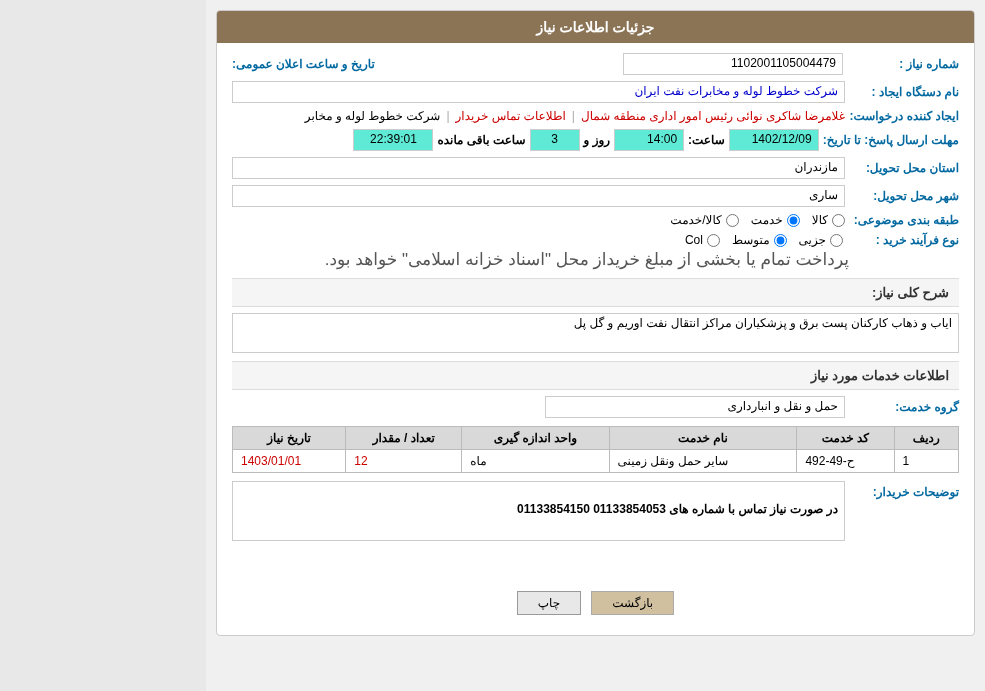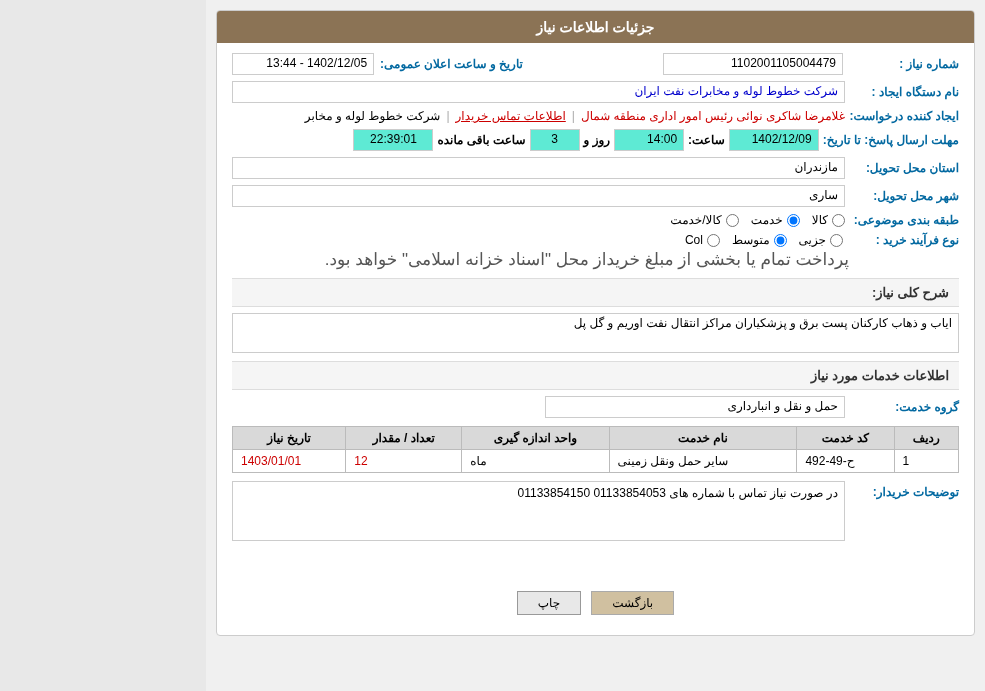--- a/index.html
+++ b/index.html
@@ -101,23 +101,24 @@
       padding: 4px 8px;
       text-align: left;
     }
     table.services-table td.red-text {
       color: #cc0000;
     }
     .buyer-notes {
       border: 1px solid #ccc;
       background: #fff;
       min-height: 60px;
-      padding: 4px 6px;
+      padding: 20px 6px;
       text-align: right;
       direction: rtl;
+      font-weight: bold;
     }
     .bottom-buttons {
       display: flex;
       justify-content: center;
       gap: 10px;
       margin-top: 10px;
       margin-bottom: 10px;
     }
     .btn {
       padding: 4px 20px;
@@ -157,34 +158,33 @@
 <div class="page-wrapper">
   <div class="main-card relative">
     <div class="card-header">جزئیات اطلاعات نیاز</div>
     <div class="card-body">
 
       <div class="info-row" style="align-items:center; gap:6px;">
         <span class="label">شماره نیاز :</span>
         <div class="value-box" style="max-width:220px; min-width:180px;">1102001105004479</div>
         <span class="flex-spacer"></span>
         <span class="label" style="min-width:auto;">تاریخ و ساعت اعلان عمومی:</span>
-        <div class="value-box" style="max-width:180px;">1402/12/05 - 13:44</div>
       </div>
 
       <div class="info-row">
         <span class="label">نام دستگاه ایجاد :</span>
         <div class="value-box blue-text">شرکت خطوط لوله و مخابرات نفت ایران</div>
       </div>
 
       <div class="info-row">
         <span class="label">ایجاد کننده درخواست:</span>
         <div style="flex:1; display:flex; align-items:center; gap:6px;">
           <span style="color:#cc0000;">غلامرضا شاکری نوائی رئیس امور اداری منطقه شمال</span>
           <span style="color:#aaa;">|</span>
-          <span style="color:#cc0000; text-decoration:underline; cursor:pointer;text-align:center;">اطلاعات تماس خریدار</span>
+          <span style="color:#cc0000; cursor:pointer;text-align:center;">اطلاعات تماس خریدار</span>
           <span style="color:#aaa;">|</span>
           <span>شرکت خطوط لوله و مخابر</span>
         </div>
       </div>
 
       <div class="info-row" style="align-items:center; gap:4px; flex-wrap:wrap;">
         <span class="label">مهلت ارسال پاسخ: تا تاریخ:</span>
         <div class="date-box small-date">1402/12/09</div>
         <span style="font-weight:bold;">ساعت:</span>
         <div class="date-box small-time">14:00</div>

